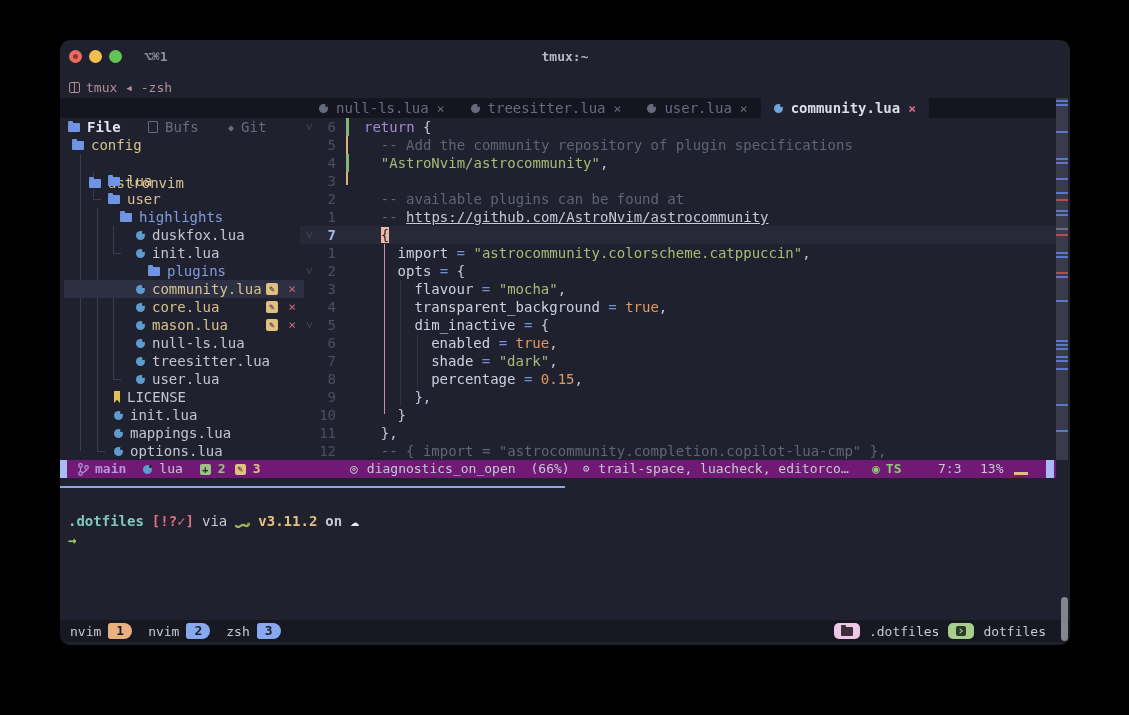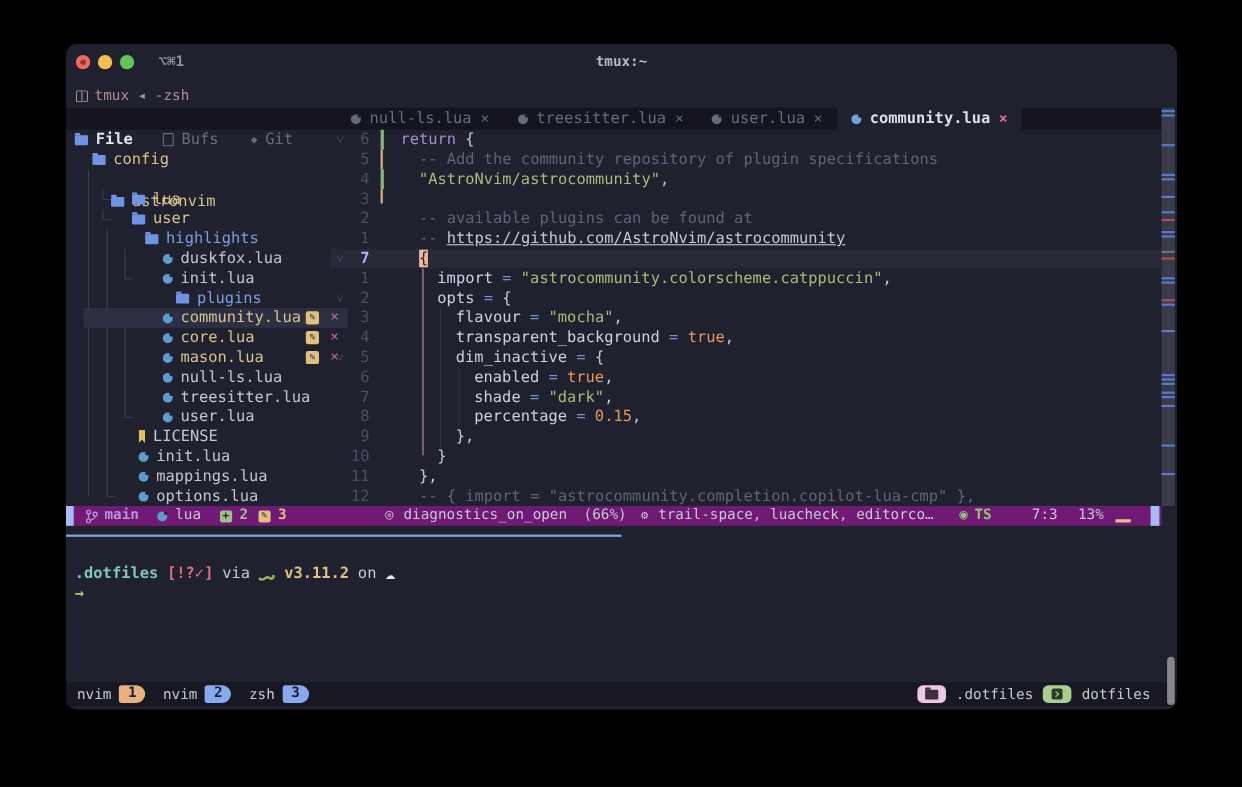--- a/index.html
+++ b/index.html
@@ -26,21 +26,21 @@
   .btab .icon-lua{background:#666a7c;}
   .btab .tclose{color:#686c80;font-size:13px;}
   .btab.active{background:#20212e;color:#dcdee8;font-weight:bold;}
   .btab.active .icon-lua{background:#6fa3dc;}
   .btab.active .tclose{color:#e0708c;}
   
   .sidebar{position:absolute;left:0;top:78px;width:240px;height:342px;font-size:14px;}
   .shead{position:absolute;left:0;top:0;width:100%;height:18px;}
   .shead .stab{position:absolute;top:0;height:18px;display:flex;align-items:center;gap:7px;color:#686c7e;}
   .stab.active{color:#e2e4ee;font-weight:bold;}
-  .trow{position:absolute;left:16px;width:240px;height:18px;display:flex;align-items:center;gap:7px;box-sizing:border-box;}
+  .trow{position:absolute;left:4px;width:240px;height:18px;display:flex;align-items:center;gap:7px;box-sizing:border-box;}
   .trow.sel{background:#2d2f42;}
   .croot{color:#d8c28e;} .cblue{color:#7f9ce0;} .cfile{color:#c3c6d2;} .cmod{color:#d8c28e;}
   .guide{position:absolute;background:#3a3c52;}
   .badge-pencil{position:absolute;right:26px;top:3px;width:12px;height:12px;border-radius:2px;background:#e0c080;
                 color:#23242f;font-size:9px;line-height:12px;text-align:center;}
   .badge-x{position:absolute;right:8px;top:2px;color:#d06a82;font-size:13px;line-height:14px;}
   
   .icon-folder{display:inline-block;width:12px;height:9px;background:#6f94e3;border-radius:1px;position:relative;flex:none;}
   .icon-folder::before{content:'';position:absolute;top:-2px;left:0;width:5px;height:2px;background:inherit;border-radius:1px 1px 0 0;}
   .icon-folder.dark{background:#3a2f3a;}
@@ -88,21 +88,21 @@
   .cnt-g{color:#9dc183;font-weight:bold;} .cnt-y{color:#e0c080;font-weight:bold;}
   .sl-ts{position:absolute;left:812px;color:#8fca6f;font-weight:bold;}
   .sl-ts .dot{color:#8fca6f;margin-right:6px;font-weight:normal;}
   .sl-pos{position:absolute;left:878px;} .sl-scroll{position:absolute;left:920px;}
   .sl-dash{position:absolute;left:954px;top:12px;width:14px;height:3px;background:#dcbf86;}
   
   .panesep{position:absolute;left:0;top:446px;width:505px;height:2px;background:#8ea6ea;}
   .shellline{position:absolute;left:8px;top:472px;height:18px;display:flex;align-items:center;gap:8px;
              font-size:14px;color:#c6c8d2;font-weight:bold;}
   .sh-dir{color:#7ec9bb;} .sh-git{color:#df6e7e;} .sh-via{font-weight:normal;}
-  .sh-py{color:#e3c180;} .sh-on{font-weight:normal;text-align:center;} .sh-cloud{color:#e8eaf0;font-size:15px;font-weight:normal;}
+  .sh-py{color:#e3c180;} .sh-on{font-weight:bold;text-align:center;} .sh-cloud{color:#e8eaf0;font-size:15px;font-weight:normal;}
   .promptline{position:absolute;left:8px;top:492px;font-size:14px;font-weight:bold;color:#9fce6a;}
   
   .tmuxbar{position:absolute;left:0;top:580px;width:100%;height:22px;background:#171822;
            font-size:13px;color:#c7c9d4;}
   .tm-left{position:absolute;left:10px;top:0;height:22px;display:flex;align-items:center;gap:16px;}
   .tm-win{display:flex;align-items:center;gap:7px;}
   .tm-num{display:inline-block;padding:0 8px;height:16px;line-height:16px;border-radius:3px 9px 9px 3px;
           color:#1d1e29;font-weight:bold;}
   .tm-num.peach{background:#e9b080;} .tm-num.blue{background:#87a9f0;}
   .tm-right{position:absolute;right:24px;top:0;height:22px;display:flex;align-items:center;gap:9px;}

